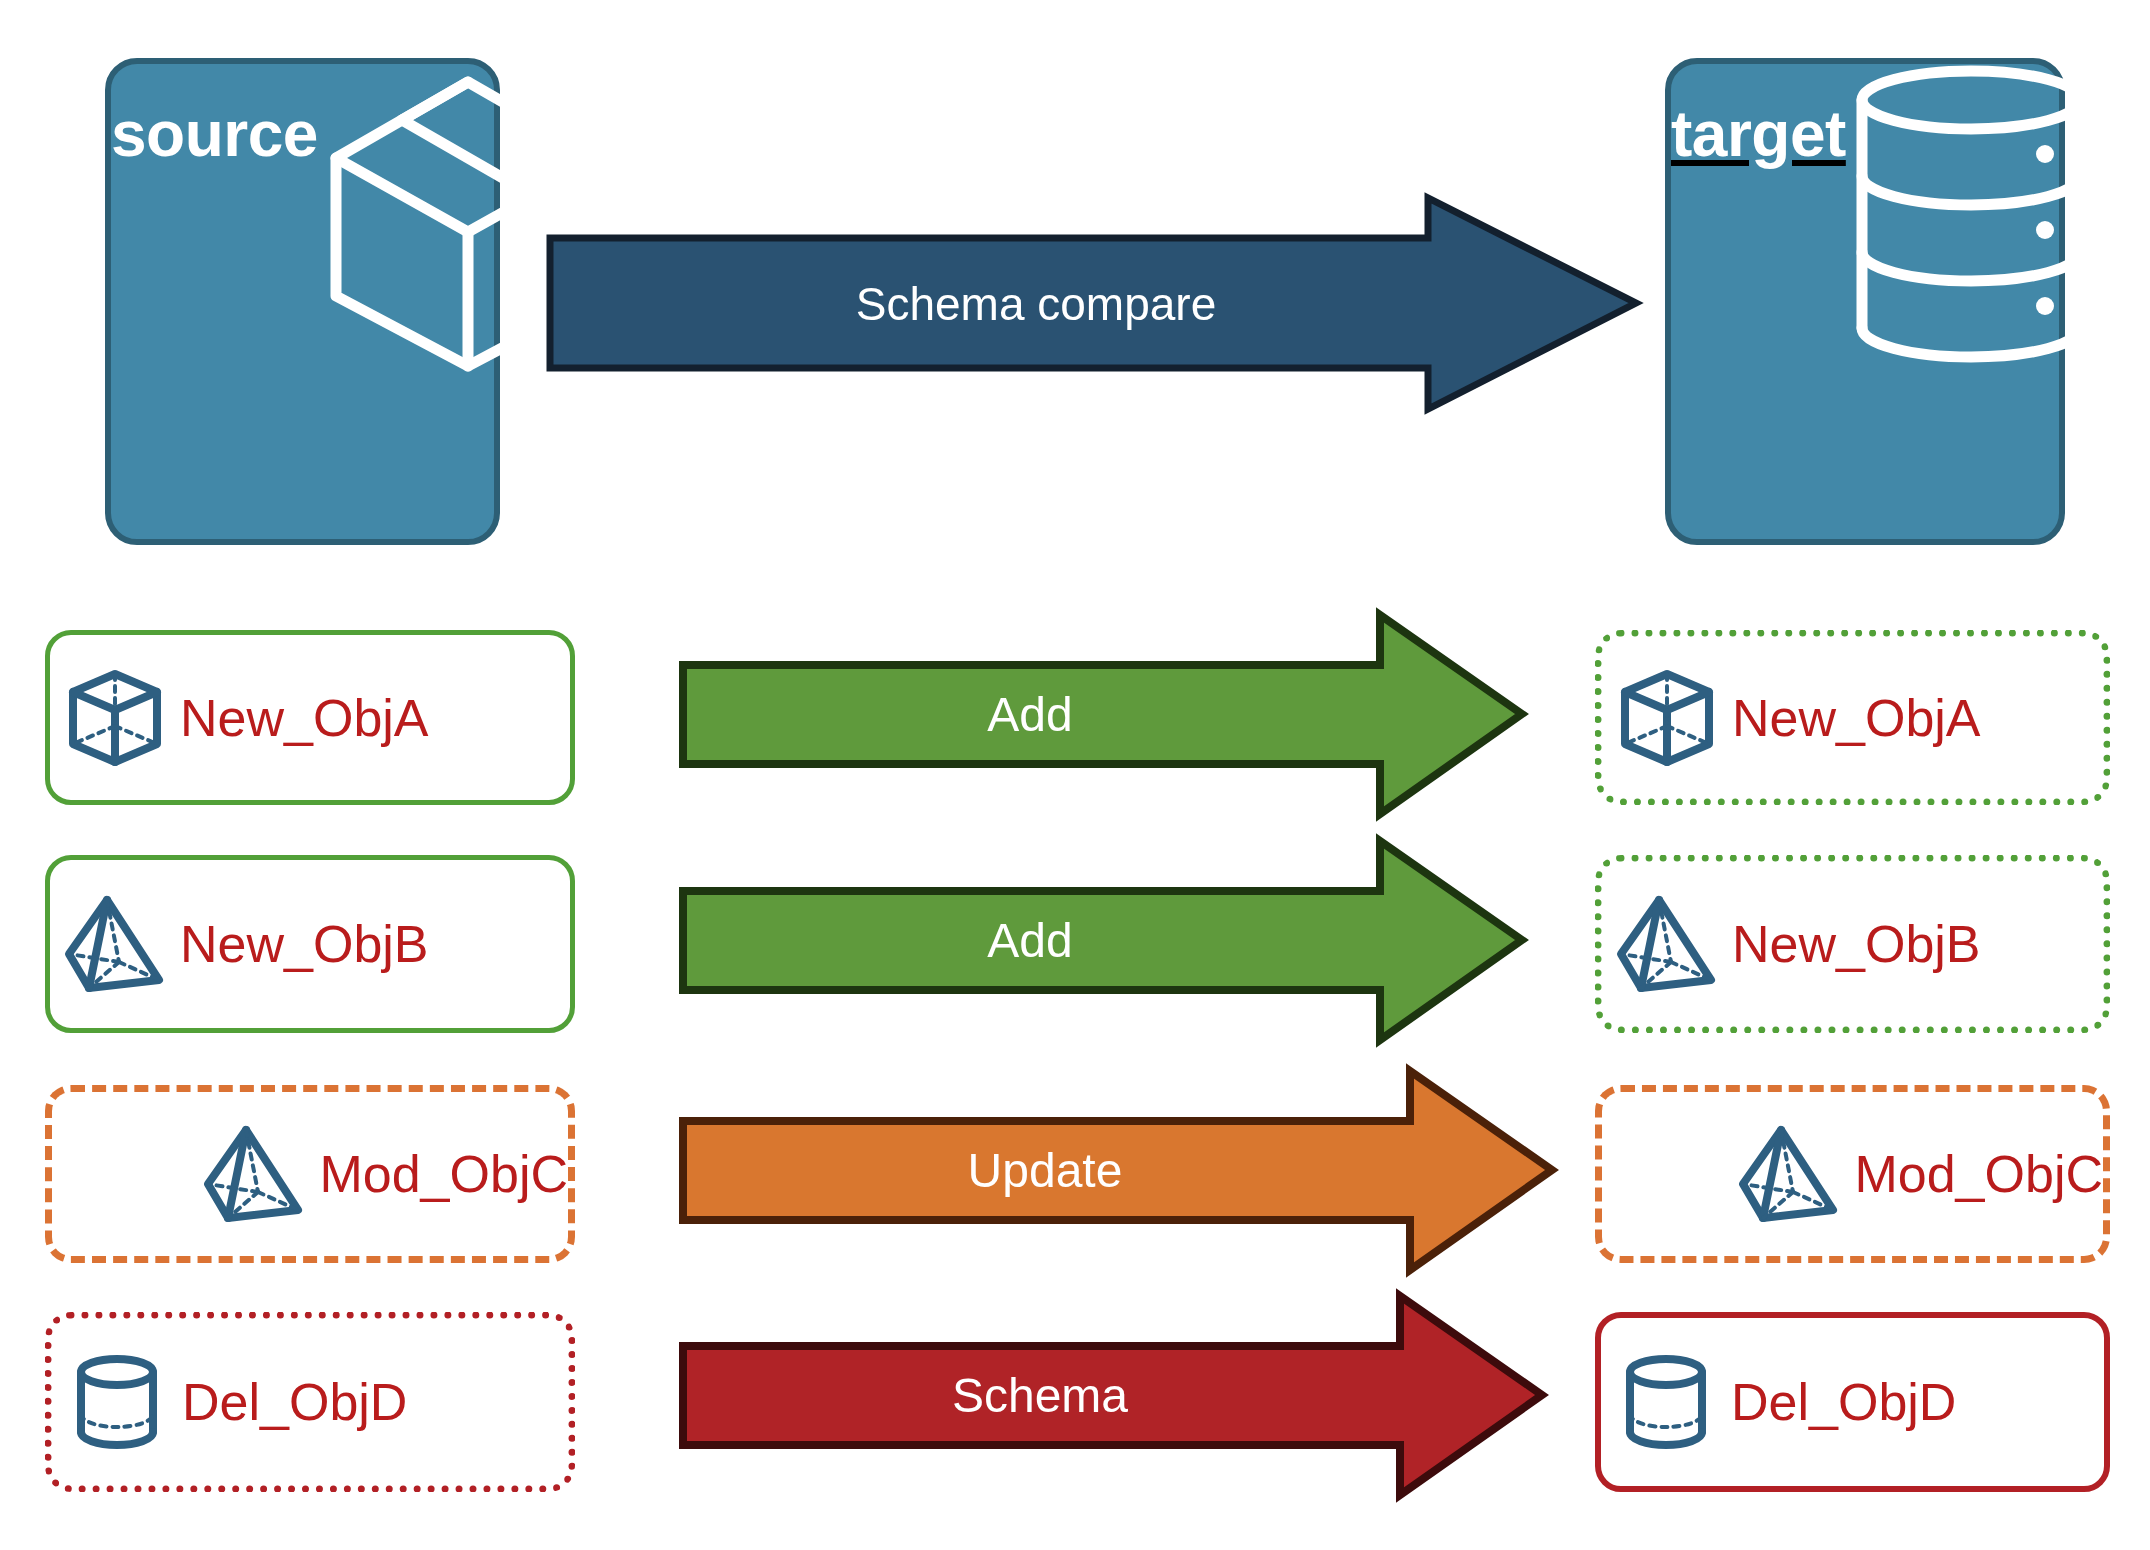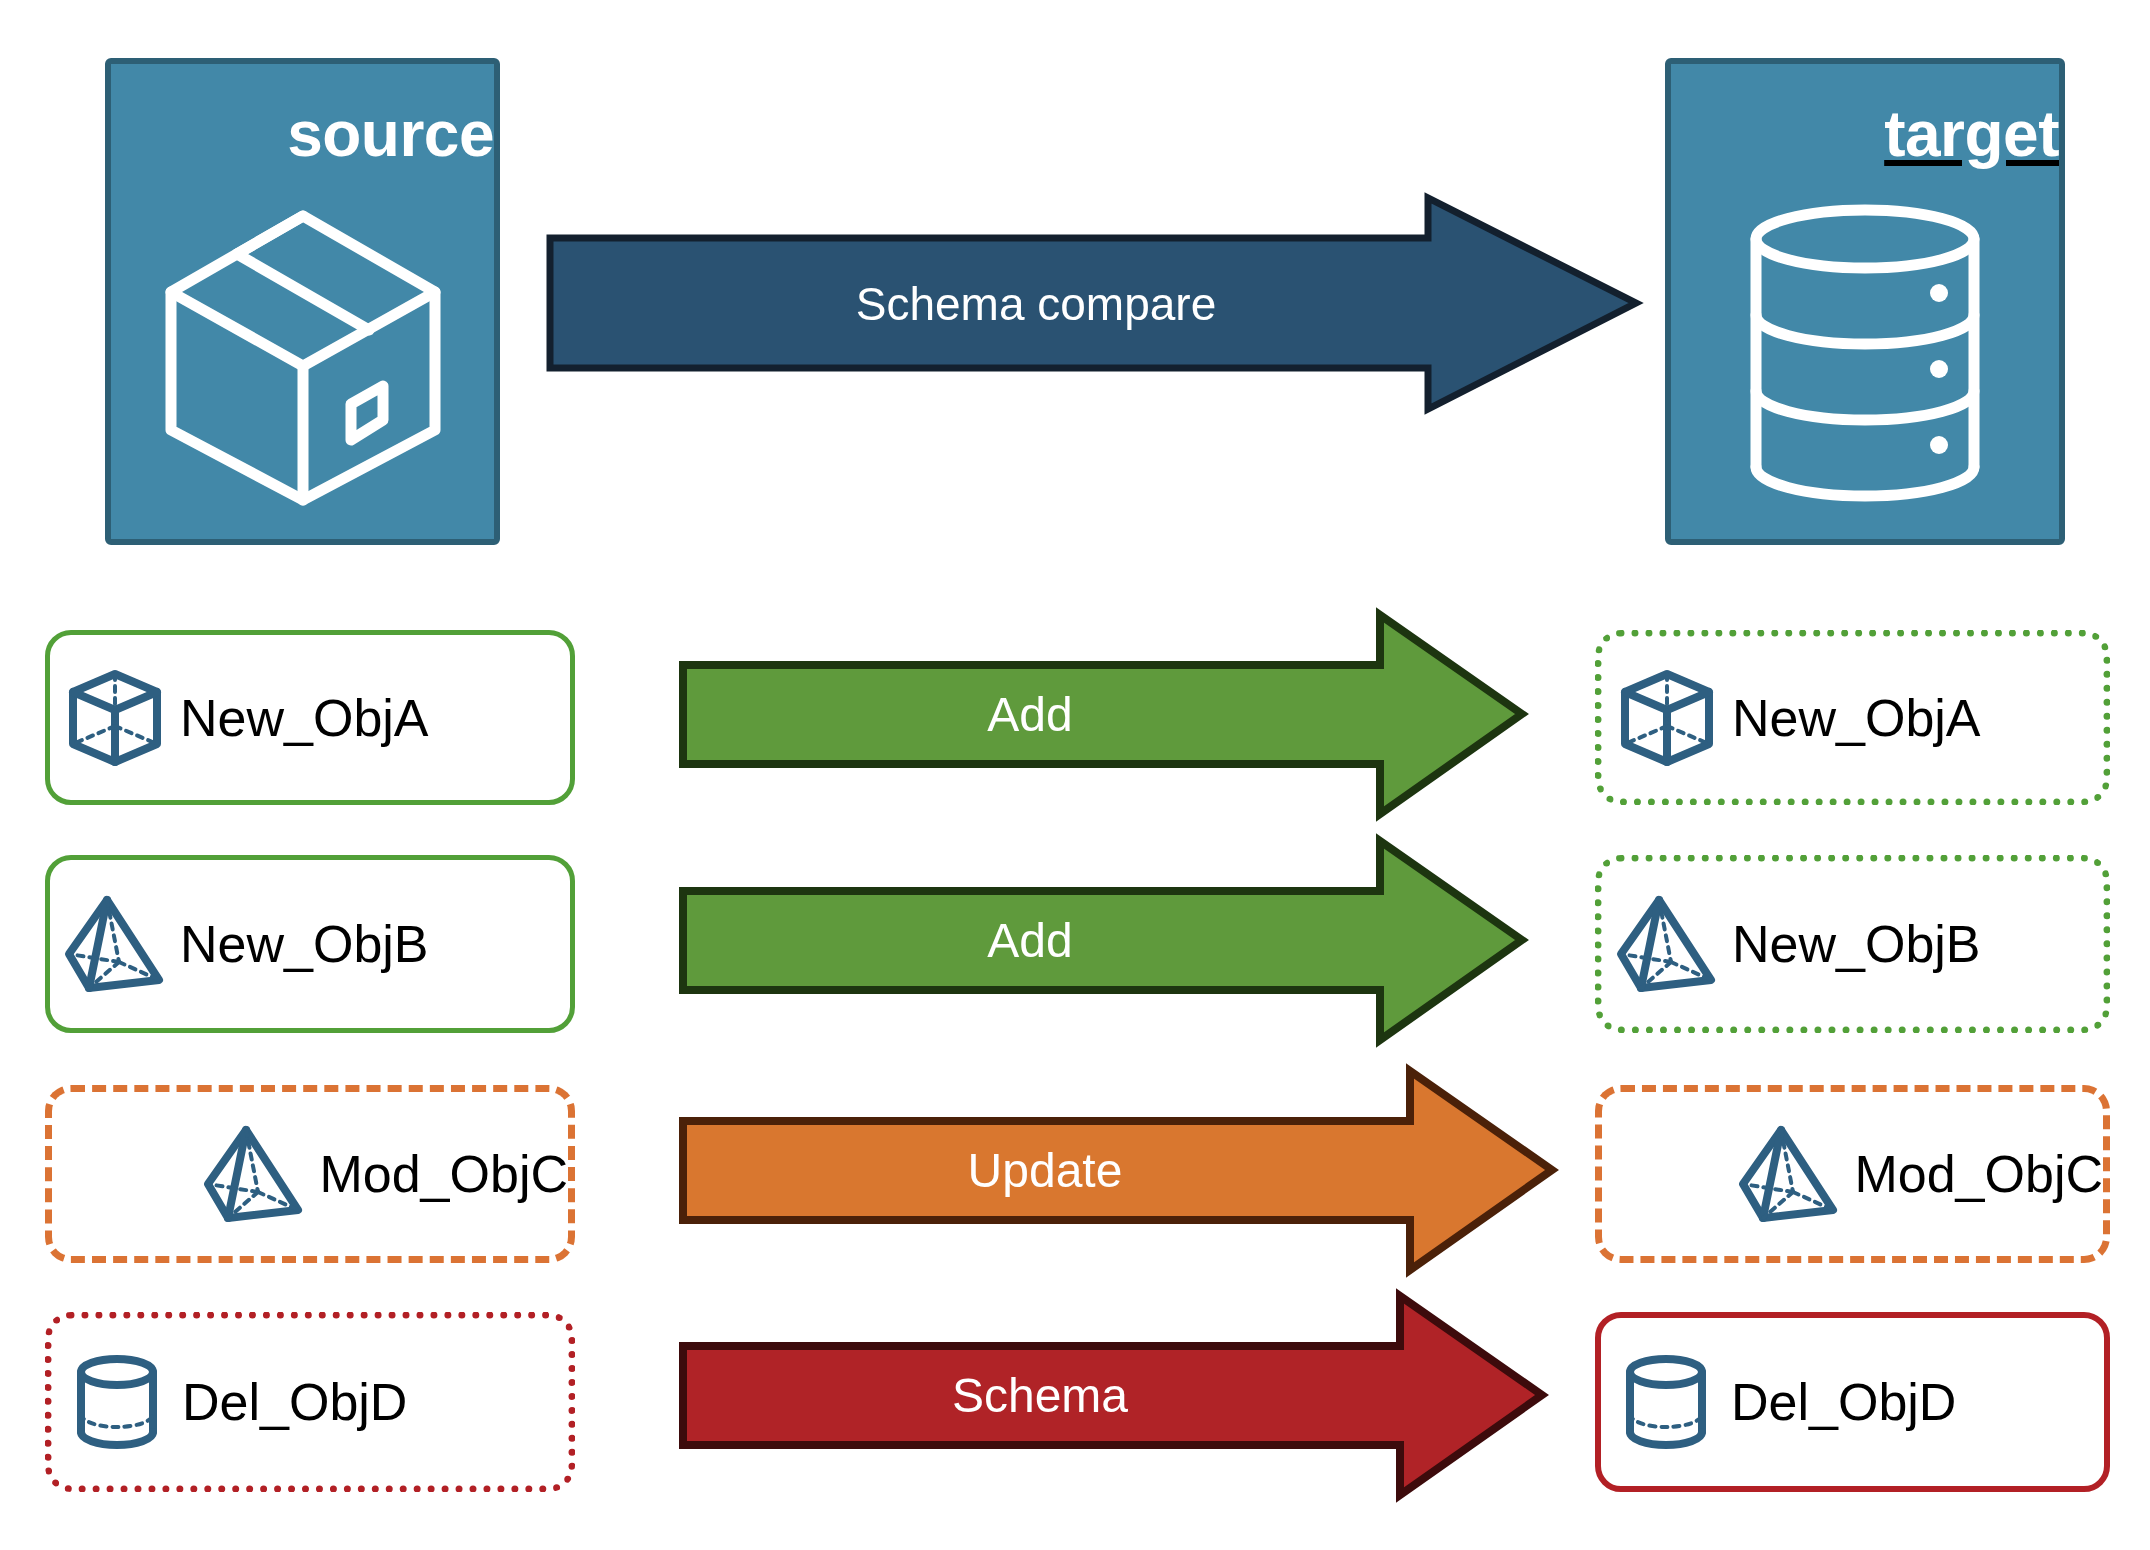--- a/index.html
+++ b/index.html
@@ -6,23 +6,23 @@
   body{
     width:2150px;height:1550px;background:#ffffff;
     font-family:"Liberation Sans", sans-serif;
     position:relative;overflow:hidden;
   }
   .stage{position:absolute;left:0;top:0;width:2150px;height:1550px;}
 
   
   .endpoint{
     position:absolute;
-    border-radius:6px;
+    border-radius:32px;
     box-sizing:border-box;
-    display:flex;flex-direction:column;align-items:flex-end;
+    display:flex;flex-direction:row;align-items:flex-start;
   }
   .endpoint .ep-title{
     color:#ffffff;font-weight:bold;font-size:64px;
     letter-spacing:-0.5px;margin-top:38px;line-height:1;
   }
   .endpoint .ep-icon{flex:1;display:flex;align-items:center;justify-content:center;width:100%;}
 
   #source-card{left:105px;top:58px;width:395px;height:487px;background:#4288a8;border:6px solid #2d5f75;}
   #target-card{left:1665px;top:58px;width:400px;height:487px;background:#4288a8;border:6px solid #2d5f75;text-decoration:underline;}
 
@@ -34,21 +34,21 @@
     color:#ffffff;font-size:46px;padding-left:18px;
   }
 
   
   .obj-box{
     position:absolute;box-sizing:border-box;
     border-radius:26px;background:#ffffff;
     display:flex;align-items:center;
   }
   .obj-box .obj-icon{width:130px;height:100%;display:flex;align-items:center;justify-content:center;flex:none;}
-  .obj-box .obj-label{font-size:52px;color:#000000;letter-spacing:0px;white-space:nowrap;}
+  .obj-box .obj-label{font-size:52px;color:#b91c1c;letter-spacing:0px;white-space:nowrap;}
 
   .bd-solid-green {border:5px solid #52a038;}
   .bd-dotted-green{border:7px dotted #52a038;}
   .bd-dashed-orange{border:7px dashed #db7334;justify-content:flex-end;}
   .bd-dotted-red  {border:7px dotted #b22025;}
   .bd-solid-red   {border:6px solid #b22025;}
 
   
   .action-arrow{position:absolute;}
   .action-arrow .a-label{

